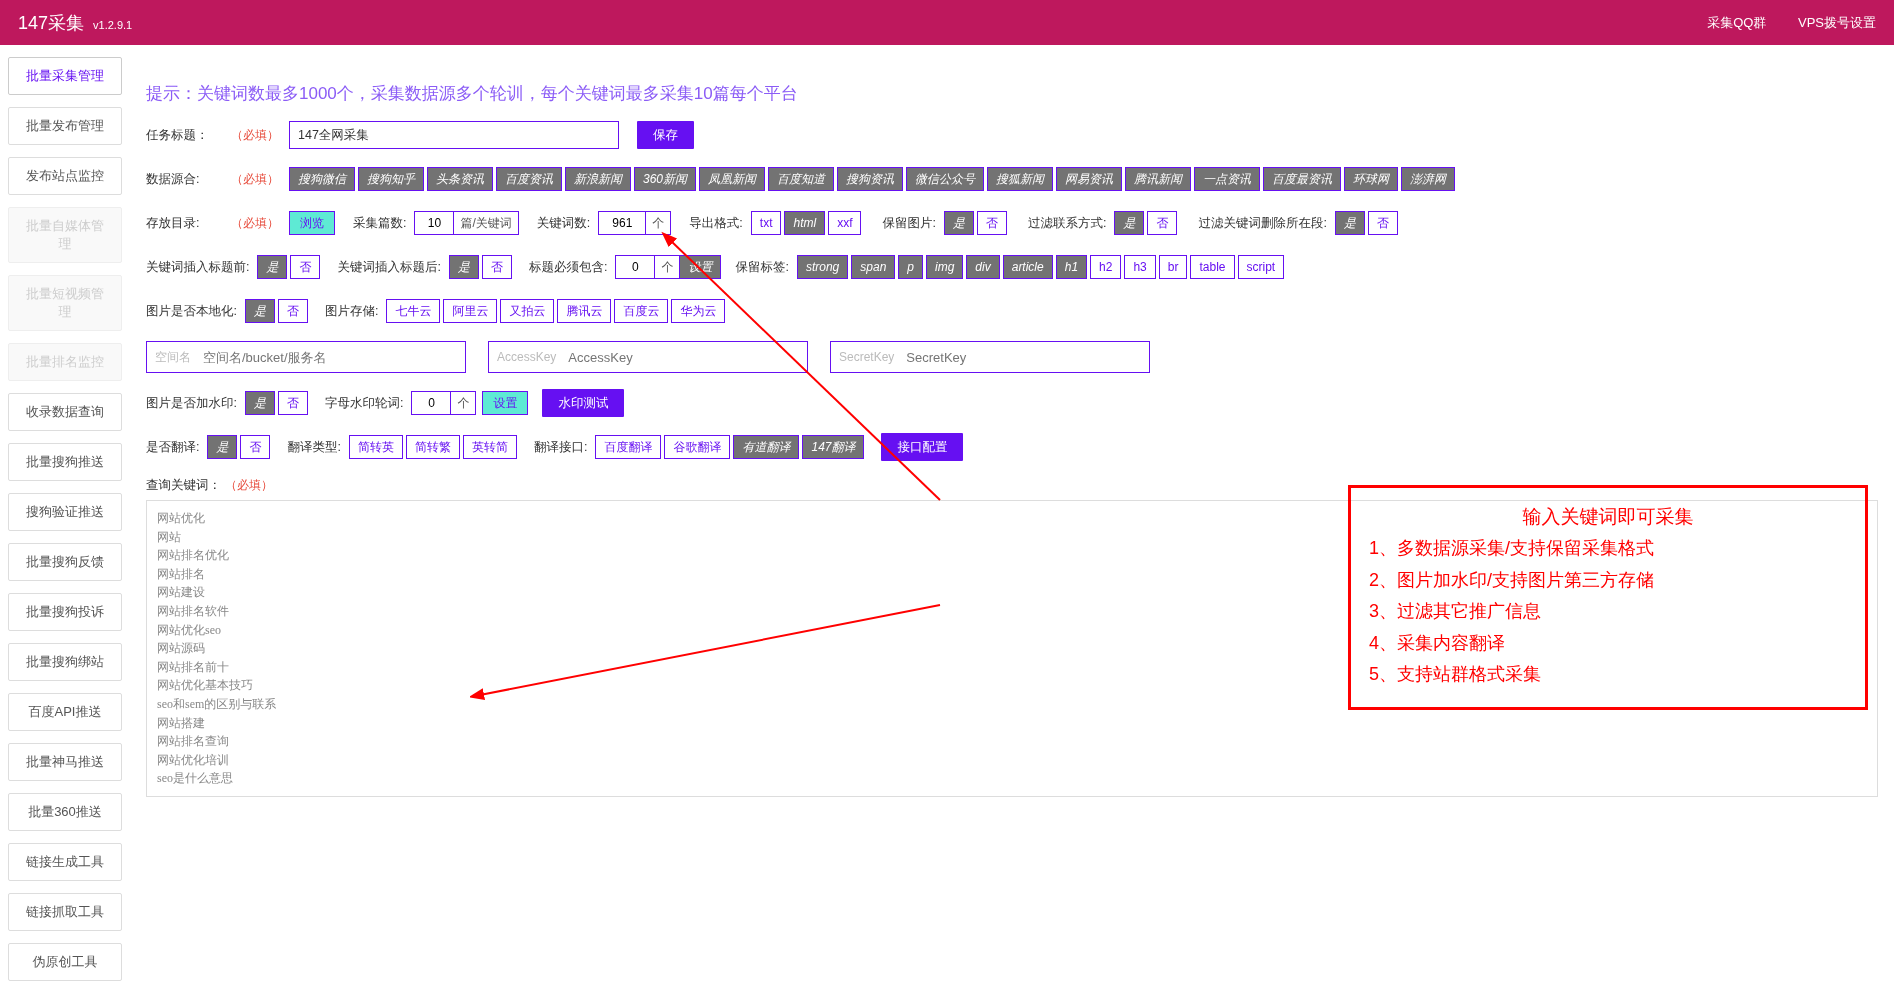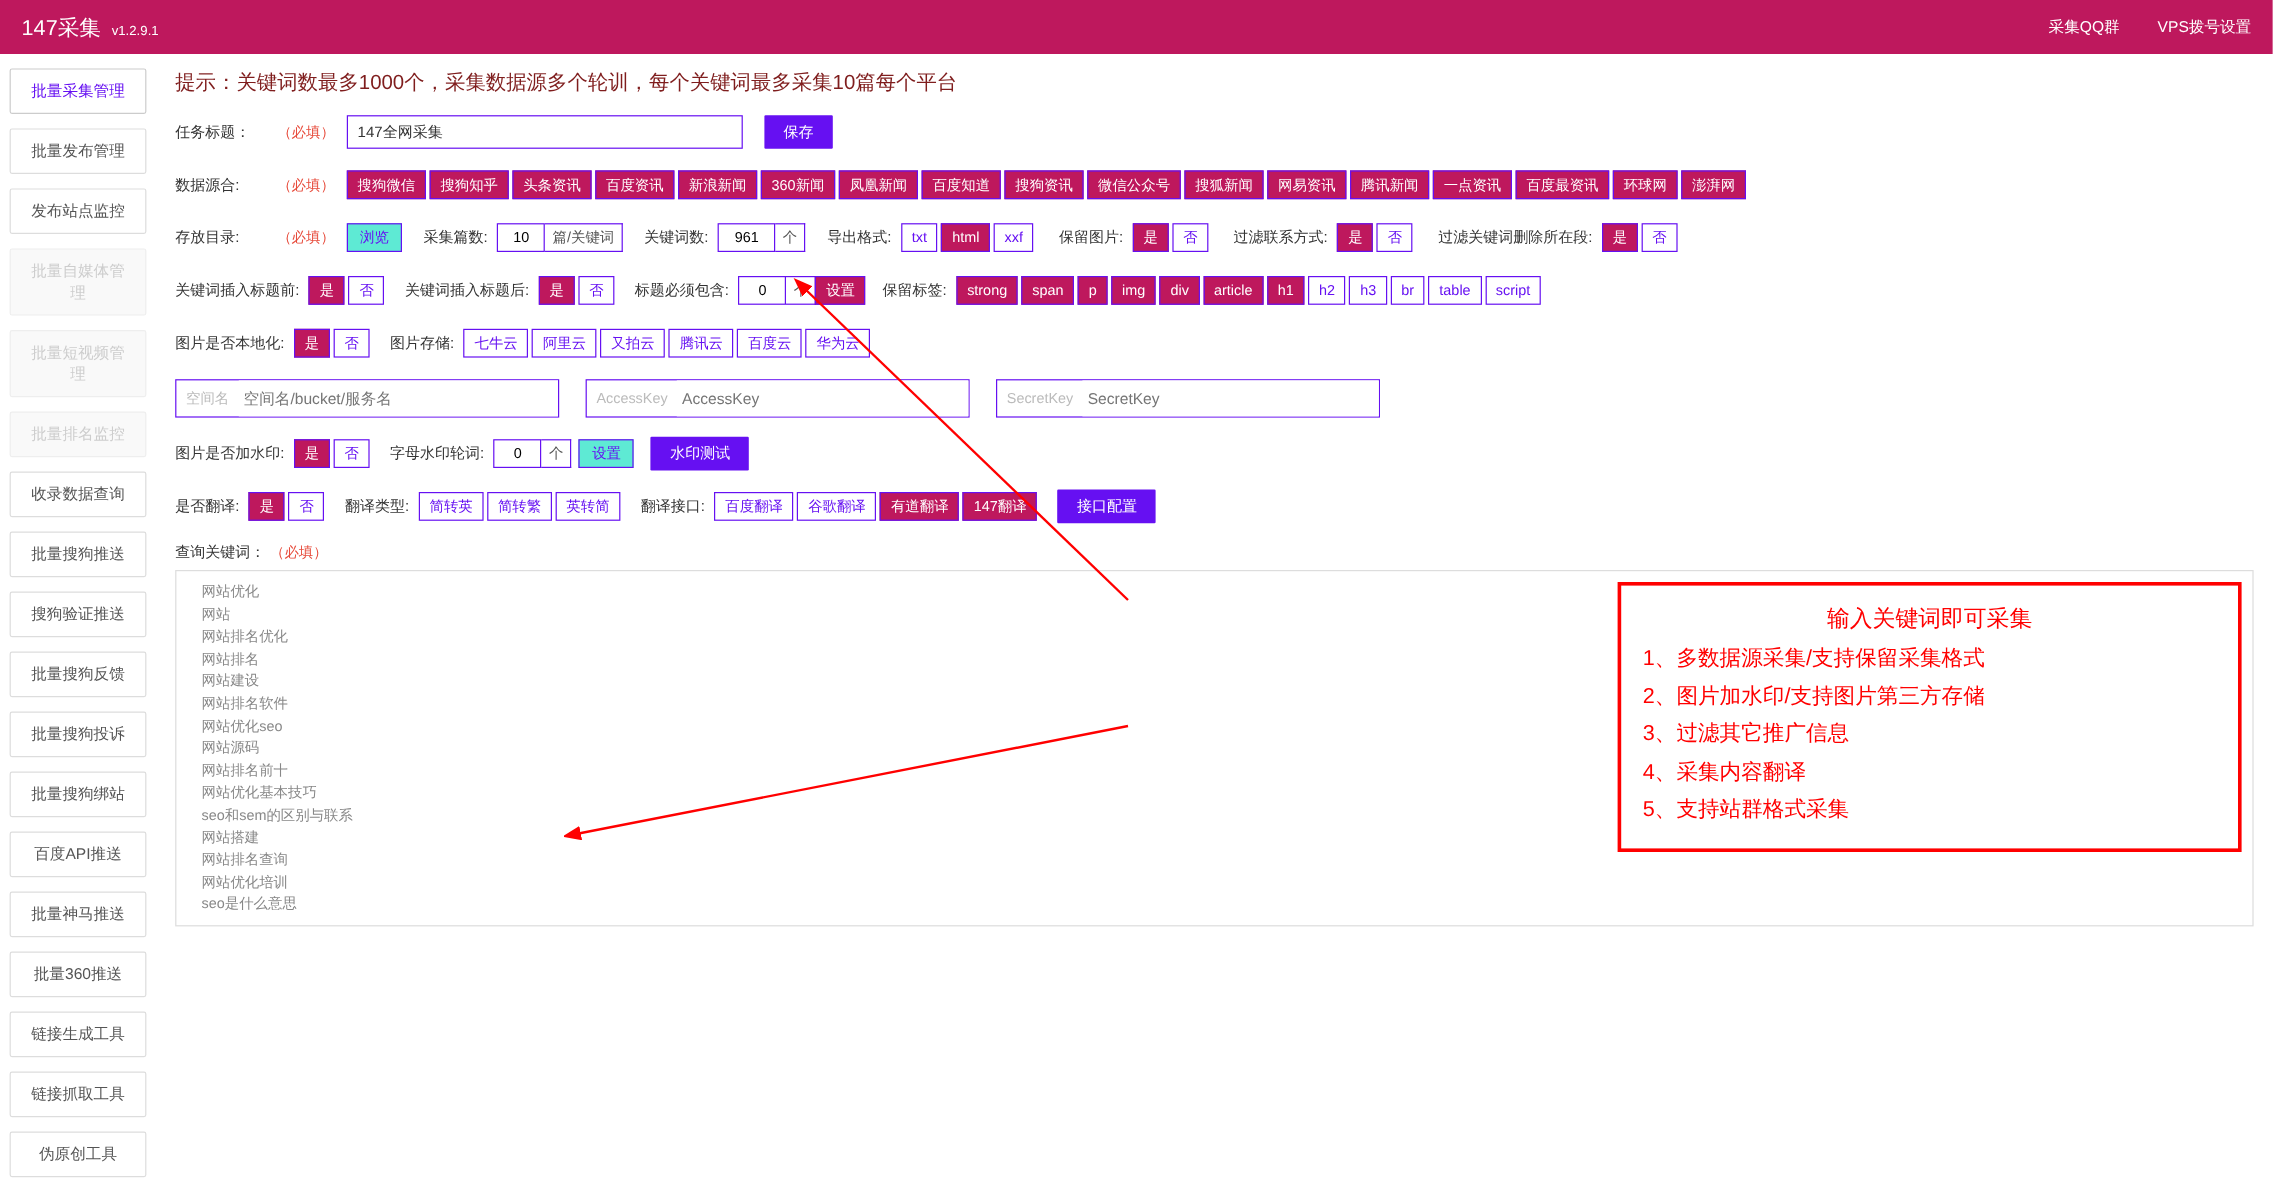--- a/index.html
+++ b/index.html
@@ -7,36 +7,36 @@
 .topbar { background: #be185d; height: 45px; display: flex; align-items: center; padding: 0 18px; color: #fff; justify-content: space-between; }
 .topbar .brand { font-size: 18px; font-weight: 500; }
 .topbar .brand small { font-size: 11px; font-weight: 400; margin-left: 4px; }
 .topbar .right a { color: #fff; text-decoration: none; margin-left: 28px; font-size: 13px; }
 .layout { display: flex; }
 .sidebar { width: 130px; padding: 12px 8px; display: flex; flex-direction: column; gap: 12px;}
 .sidebar .nav-item { display: block; width: 100%; border: 1px solid #ddd; background: #fff; color: #555; padding: 9px 15px; text-align: center; border-radius: 2px; cursor: pointer; font-size: 13px; }
 .sidebar .nav-item.active { color: #6610F2; border-color: #ccc; }
 .sidebar .nav-item.disabled { color: #cdcdcd; background:#f9f9f9; border-color:#eee; cursor:not-allowed; }
 .main { flex: 1; padding: 12px 16px 24px 16px; position: relative; }
-.tip { font-size: 17px; color: #7f1d1d; margin-bottom: 16px; }
+.tip { font-size: 17px; color: #8b5cf6; margin-bottom: 16px; margin-top: 25px; }
 .row { display: flex; align-items: center; flex-wrap: wrap; margin-bottom: 16px; gap: 0; min-height: 28px; }
 .row-label { width: 85px; font-size: 12.5px; color: #333; }
 .req { color: #e74c3c; font-size: 12px; margin-right: 10px; }
 .txt-input { border: 1px solid #6610F2; height: 28px; padding: 0 8px; font-size: 12.5px; color:#333; }
 .btn-primary { background: #6610F2; color: #fff; border: none; height: 28px; padding: 0 16px; cursor: pointer; font-size: 12.5px; border-radius: 1px; }
 .tag { display: inline-block; border: 1px solid #6610F2; color: #6610F2; background:#fff; padding: 3px 8px; font-size: 12px; margin-right: 3px; cursor: pointer; line-height: 16px; }
-.tag.sel { background: #be185d; color: #fff; }
+.tag.sel { background: #737373; color: #fff; font-style: italic; }
 .small-input { border: 1px solid #6610F2; height: 24px; width: 40px; text-align: center; font-size: 12px; padding:0 2px; }
 .unit { border:1px solid #6610F2; border-left:none; height:24px; display:inline-flex; align-items:center; padding:0 6px; font-size:12px; color:#555; }
 .seg-label { font-size:12.5px; margin-right:8px; }
 .field-wrap { border:1px solid #6610F2; height:32px; display:flex; align-items:center; width: 320px; margin-right: 22px; }
 .field-wrap .ph { color:#bbb; font-size:12px; padding:0 8px; border-right:0; }
 .field-wrap input { border:none; flex:1; height:100%; font-size:13px; padding:0 4px; outline:none; }
 .kw-section-label { font-size:12.5px; margin-bottom:6px; display:flex; align-items:center; }
-.kw-box { border:1px solid #ddd; width:100%; min-height:220px; padding:8px 21px; font-size:12px; color:#888; line-height:1.55; position:relative; }
+.kw-box { border:1px solid #ddd; width:100%; min-height:220px; padding:8px 10px; font-size:12px; color:#888; line-height:1.55; position:relative;font-family:Liberation Serif, serif; }
 .annot-box { position:absolute; border:3px solid #FF0000; right:26px; top:440px; width:520px; height:225px; padding:12px 18px; color:#FF0000; font-size:18px; line-height:1.75; }
 .annot-box .title { text-align:center; font-size:19px; }
 svg.arrow { position:absolute; pointer-events:none; }
 .small-btn { border:1px solid #6610F2; background:#5eead4; color:#6610F2; height:24px; padding:0 10px; font-size:12px; cursor:pointer; }
 </style>
 </head>
 <body>
 
 <div class="topbar">
   <div class="brand">

